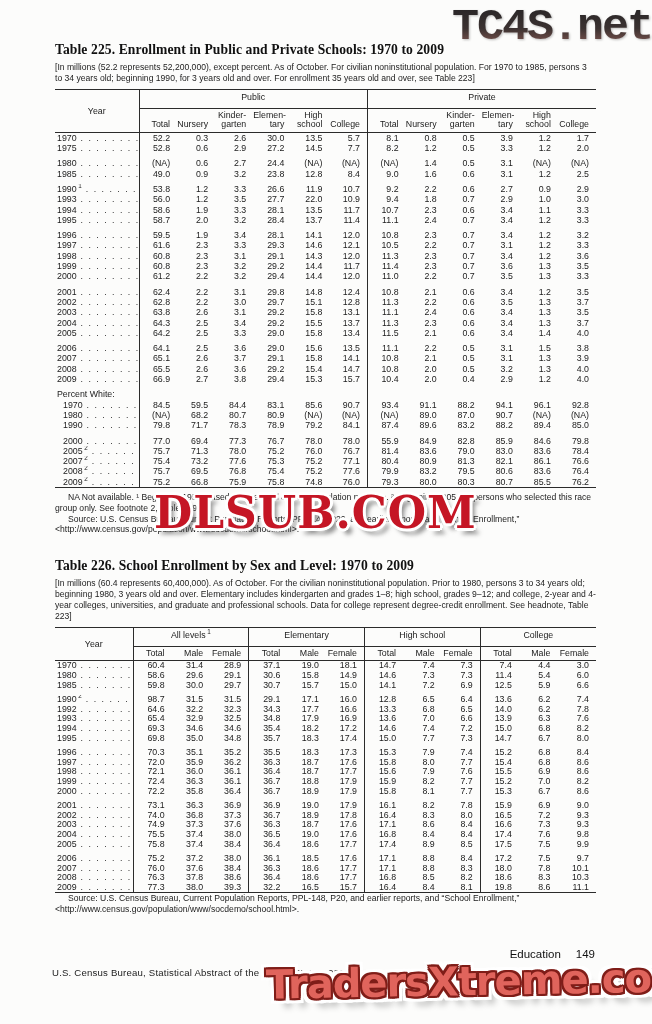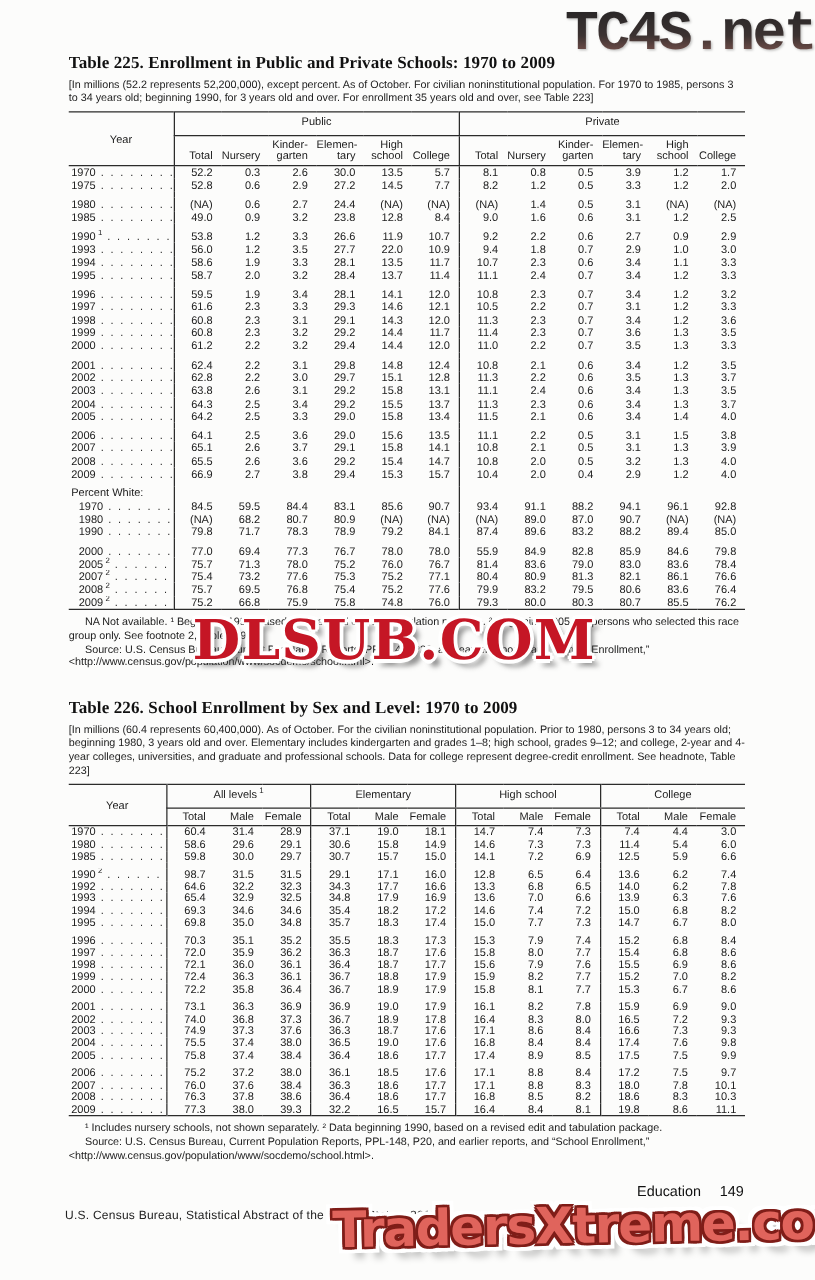--- a/index.html
+++ b/index.html
@@ -1101,21 +1101,20 @@
           <td class="num">15.7</td>
           <td class="num vl">16.4</td>
           <td class="num">8.4</td>
           <td class="num">8.1</td>
           <td class="num vl">19.8</td>
           <td class="num">8.6</td>
           <td class="num">11.1</td>
         </tr>
       </tbody>
     </table>
-  <p class="footnote">¹ Includes nursery schools, not shown separately. ² Data beginning 1990, based on a revised edit and tabulation package.</p>
   <div class="source-line1">Source: U.S. Census Bureau, Current Population Reports, PPL-148, P20, and earlier reports, and “School Enrollment,”</div>
   <div class="source-line2">&lt;http://www.census.gov/population/www/socdemo/school.html&gt;.</div>
 </section>
 
 <div class="page-label">
   <span>Education</span><span class="pgnum">149</span>
 </div>
 <div class="page-footer">U.S. Census Bureau, Statistical Abstract of the United States: 2012</div>
 
 <div class="wm wm-traders" style="color: rgb(224, 100, 92);">TradersXtreme.com</div>

